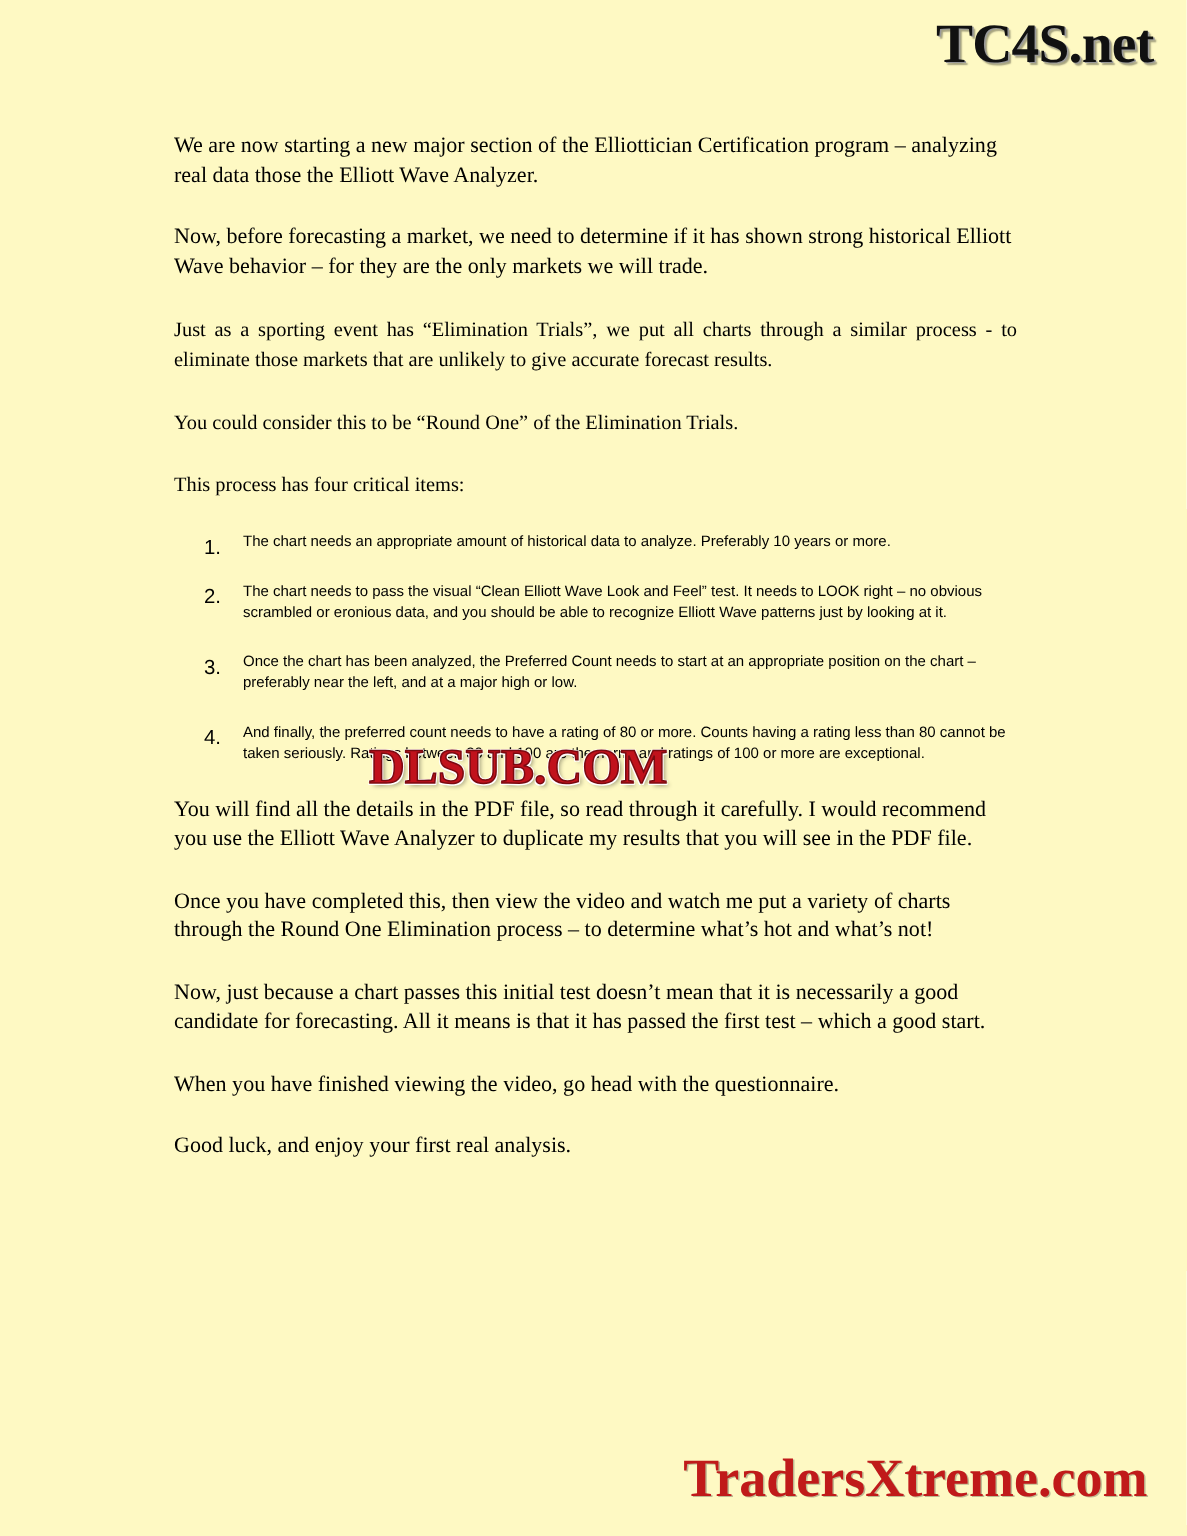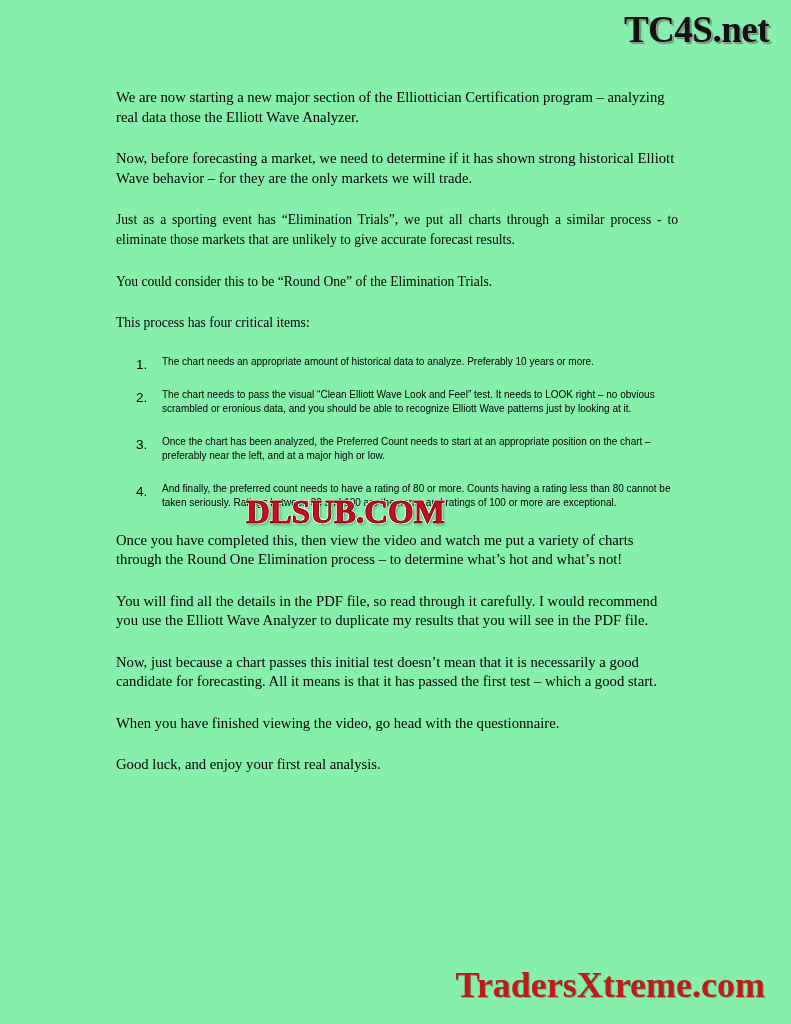--- a/index.html
+++ b/index.html
@@ -14,21 +14,21 @@
     overflow: hidden;
     font-family: "Liberation Serif", serif;
     color: #000000;
   }
 
   .page {
     position: absolute;
     left: 0; top: 0;
     width: 791px;
     height: 1024px;
-    background: #86efac;
+    background: #fef9c3;
   }
 
   
   .brand-top {
     position: absolute;
     right: 22px;
     top: 8px;
     font-family: "Liberation Serif", serif;
     font-weight: bold;
     font-size: 37px;
@@ -149,23 +149,23 @@
 
     <p class="sans">This process has four critical items:</p>
 
     <ol class="items">
       <li>The chart needs an appropriate amount of historical data to analyze. Preferably 10 years or more.</li>
       <li>The chart needs to pass the visual “Clean Elliott Wave Look and Feel” test. It needs to LOOK right – no obvious scrambled or eronious data, and you should be able to recognize Elliott Wave patterns just by looking at it.</li>
       <li>Once the chart has been analyzed, the Preferred Count needs to start at an appropriate position on the chart – preferably near the left, and at a major high or low.</li>
       <li>And finally, the preferred count needs to have a rating of 80 or more. Counts having a rating less than 80 cannot be taken seriously. Ratings between 80 and 100 are the norm, and ratings of 100 or more are exceptional.</li>
     </ol>
 
+    <p class="serif">You will find all the details in the PDF file, so read through it carefully. I would recommend you use the Elliott Wave Analyzer to duplicate my results that you will see in the PDF file.</p>
+
     <p class="serif">Once you have completed this, then view the video and watch me put a variety of charts through the Round One Elimination process – to determine what’s hot and what’s not!</p>
-
-    <p class="serif">You will find all the details in the PDF file, so read through it carefully. I would recommend you use the Elliott Wave Analyzer to duplicate my results that you will see in the PDF file.</p>
 
     <p class="serif">Now, just because a chart passes this initial test doesn’t mean that it is necessarily a good candidate for forecasting. All it means is that it has passed the first test – which a good start.</p>
 
     <p class="serif">When you have finished viewing the video, go head with the questionnaire.</p>
 
     <p class="serif">Good luck, and enjoy your first real analysis.</p>
 
   </div>
 
   <div class="watermark">DLSUB.COM</div>

